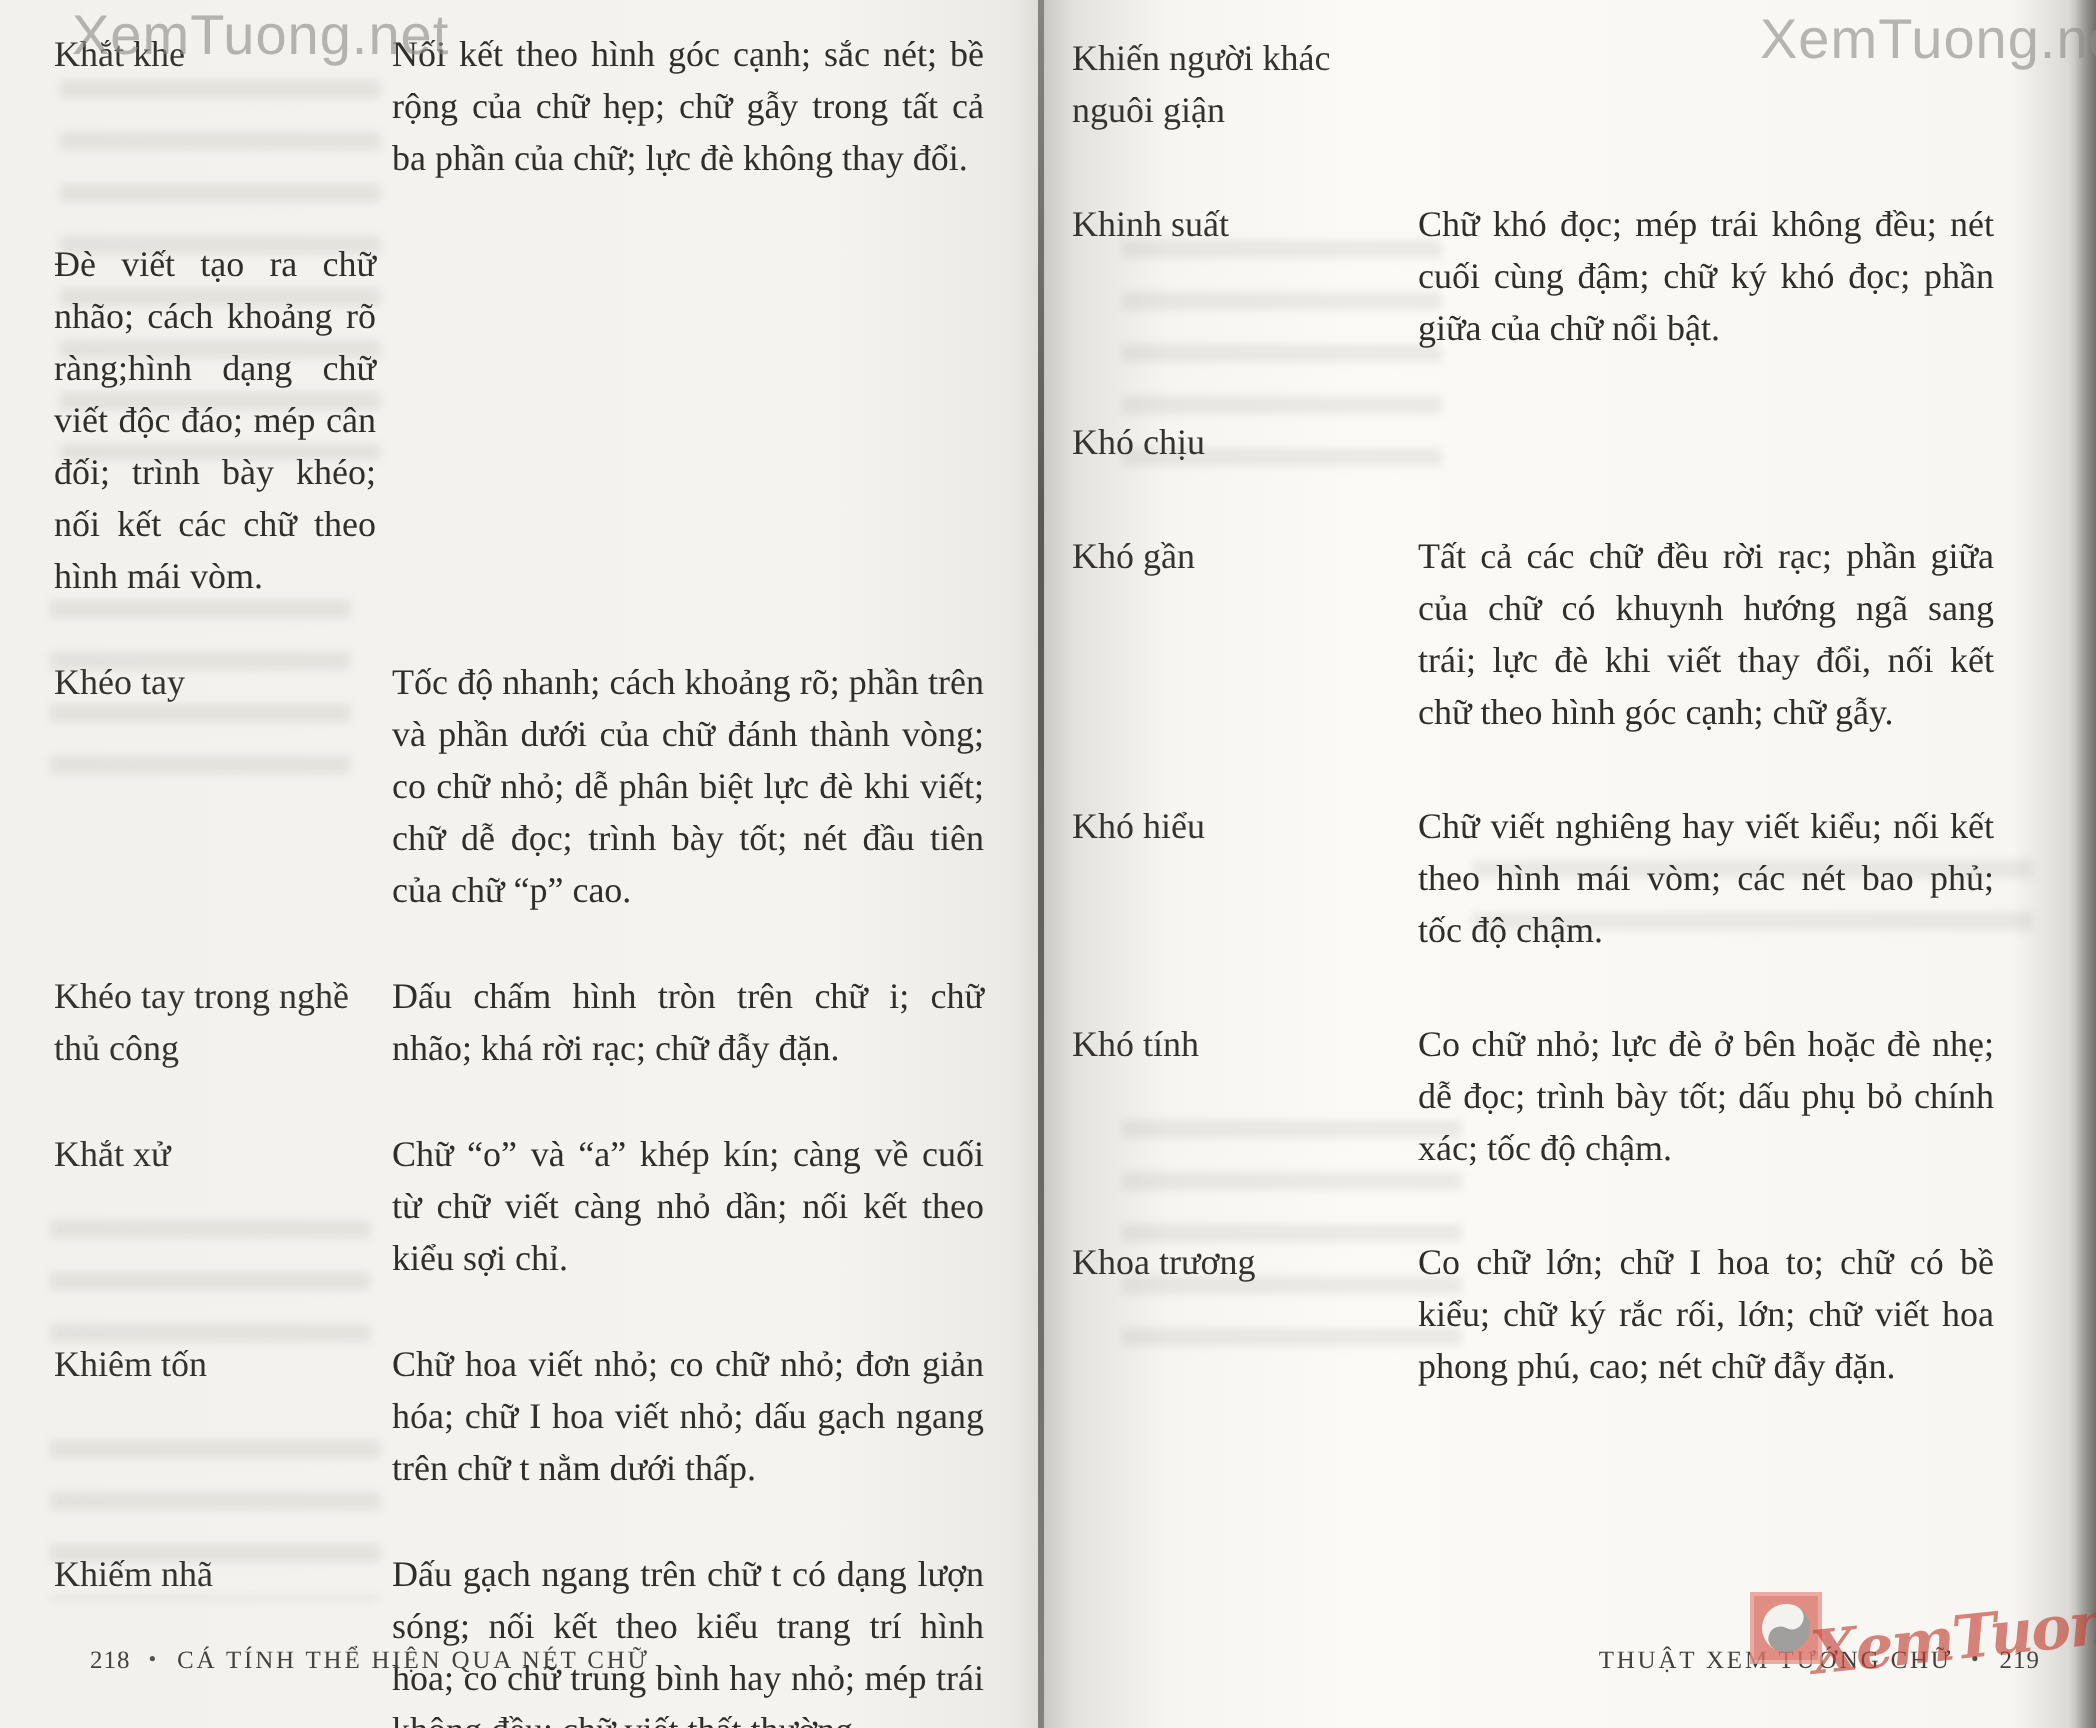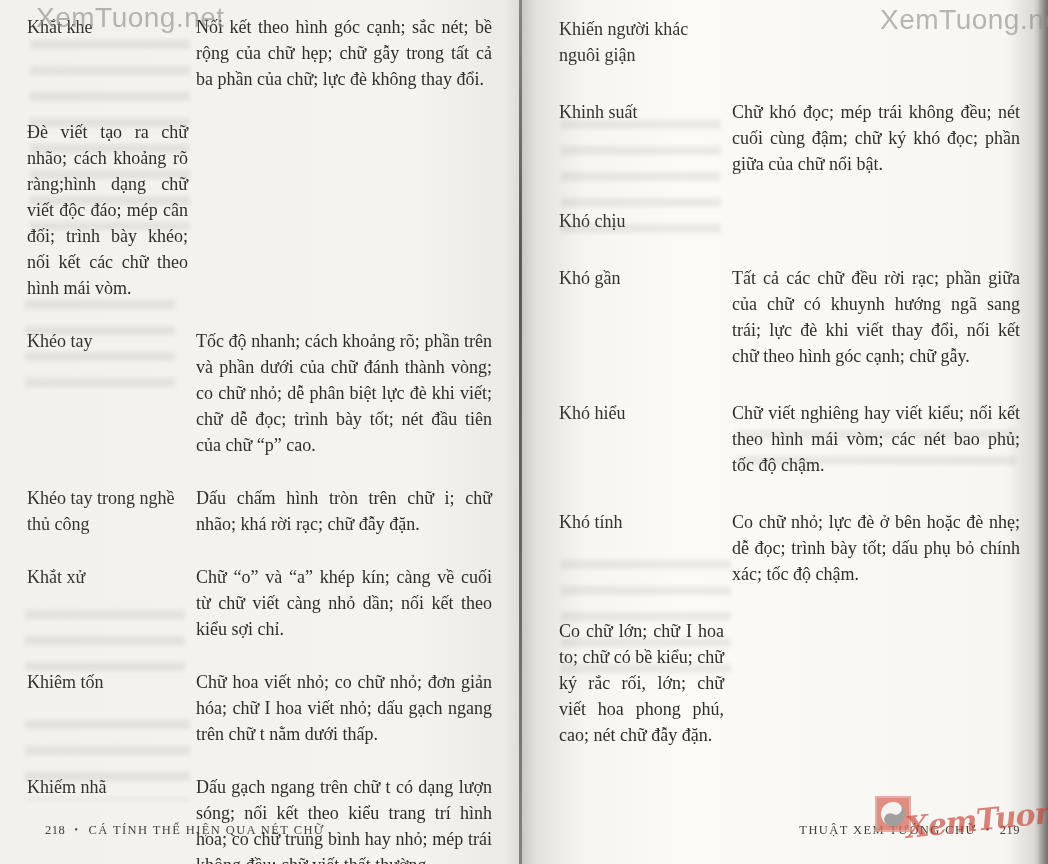--- a/index.html
+++ b/index.html
@@ -12,21 +12,21 @@
     background:#fef9c3;
   }
   
   .page{position:absolute;top:0;height:864px;}
   .page-left{left:0;width:521px;background:linear-gradient(90deg,#f2f1ed 0%,#f4f3ef 80%,#eceae6 97%,#dddbd6 100%);}
   .page-right{left:521px;width:527px;background:linear-gradient(90deg,#c9c7c3 0%,#e4e2de 3%,#f6f5f2 12%,#fbfaf7 30%,#f7f6f3 92%,#d8d6d2 98%,#8e8c88 100%);}
   .gutter-line{position:absolute;top:0;left:519px;width:3px;height:864px;background:linear-gradient(180deg,#87857f,#5b5954 30%,#6b6964 70%,#84827c);}
   
   .content{position:absolute;}
   .content-left{top:14px;left:27px;width:465px;}
-  .content-right{top:16px;left:559px;width:461px;}
+  .content-right{top:16px;left:536px;width:461px;}
   .entry{display:grid;grid-template-columns:161px 1fr;column-gap:8px;}
   .content-right .entry{grid-template-columns:165px 1fr;}
   .content-left .entry{margin-bottom:27px;}
   .content-right .entry{margin-bottom:31px;}
   .term,.definition{font-size:18px;line-height:26px;}
   .term{color:#36332f;}
   .definition{text-align:justify;color:#312e2a;}
   
   .footer{position:absolute;bottom:26px;font-size:12.5px;letter-spacing:1.4px;color:#45423e;white-space:nowrap;}
   .footer-left{left:45px;}
@@ -133,20 +133,21 @@
     </div>
     <div class="entry">
       <div class="term">Khó hiểu</div>
       <div class="definition">Chữ viết nghiêng hay viết kiểu; nối kết theo hình mái vòm; các nét bao phủ; tốc độ chậm.</div>
     </div>
     <div class="entry">
       <div class="term">Khó tính</div>
       <div class="definition">Co chữ nhỏ; lực đè ở bên hoặc đè nhẹ; dễ đọc; trình bày tốt; dấu phụ bỏ chính xác; tốc độ chậm.</div>
     </div>
     <div class="entry">
+      <div class="term">Khoa trương</div>
       <div class="definition">Co chữ lớn; chữ I hoa to; chữ có bề kiểu; chữ ký rắc rối, lớn; chữ viết hoa phong phú, cao; nét chữ đẫy đặn.</div>
     </div>
   </div>
 
   <div class="footer footer-left">
     <span class="pageno">218</span><span class="bullet">•</span><span>CÁ TÍNH THỂ HIỆN QUA NÉT CHỮ</span>
   </div>
   <div class="footer footer-right">
     <span>THUẬT XEM TƯỚNG CHỮ</span><span class="bullet">•</span><span class="pageno">219</span>
   </div>

